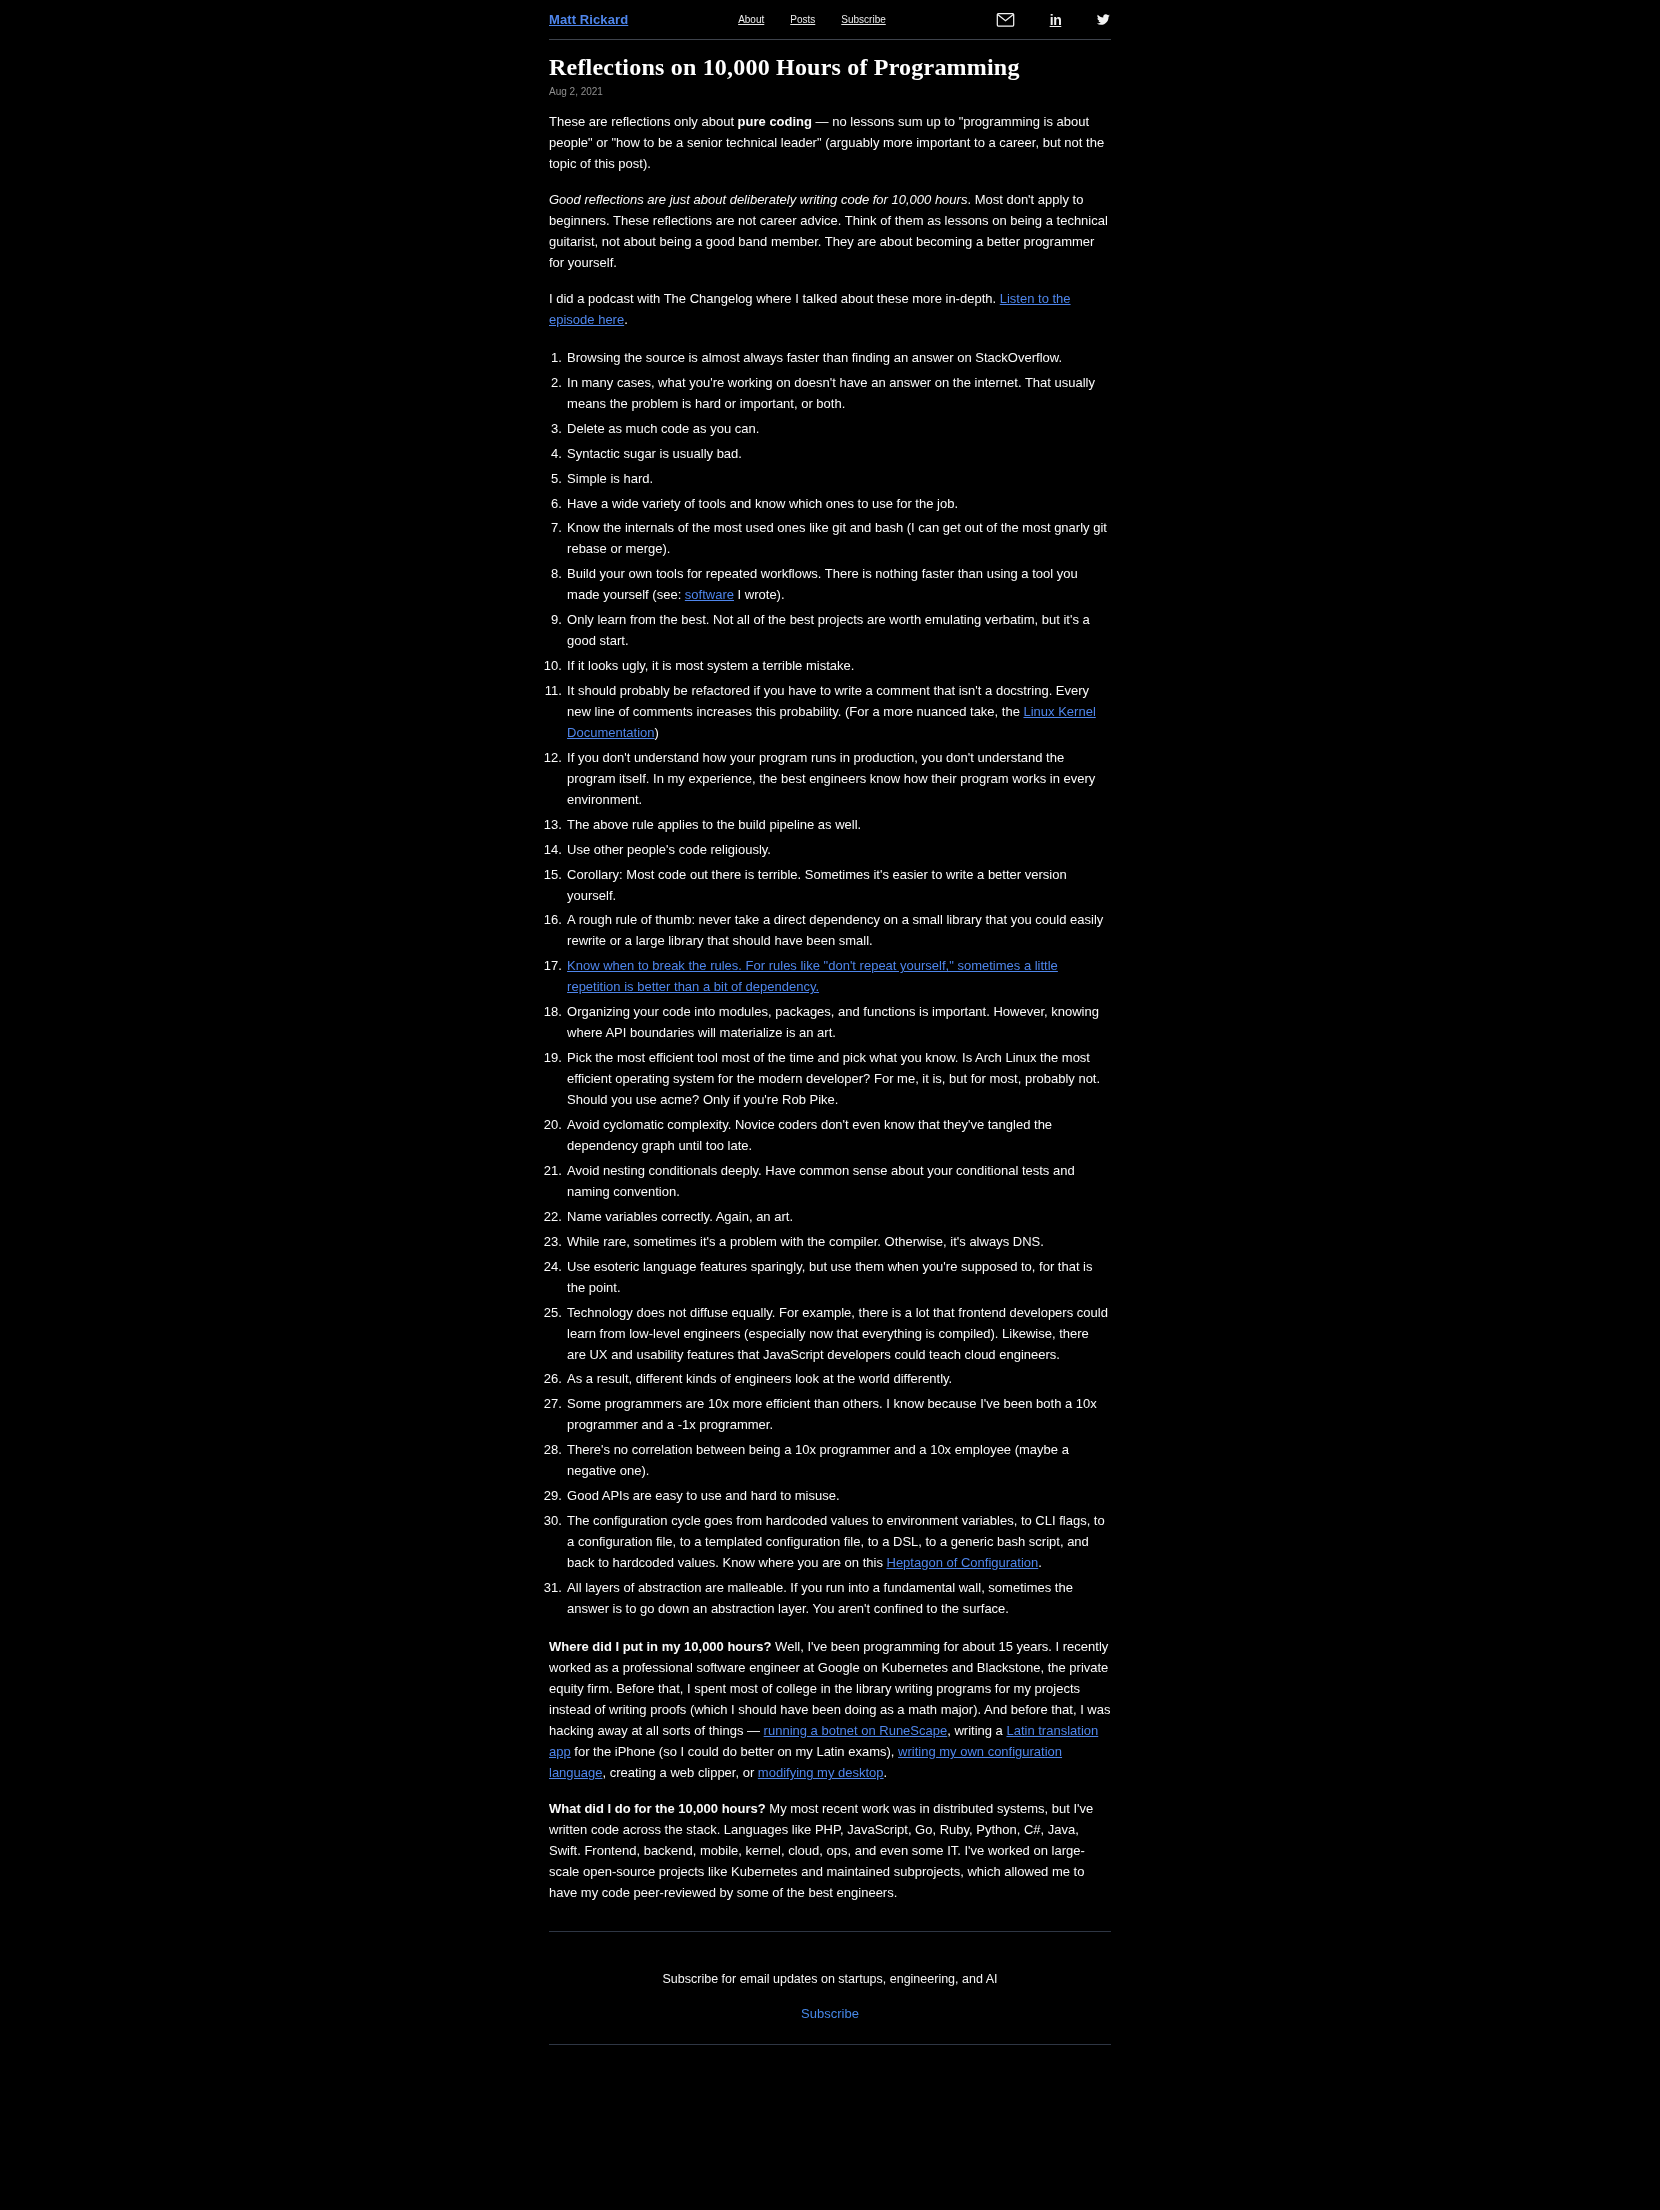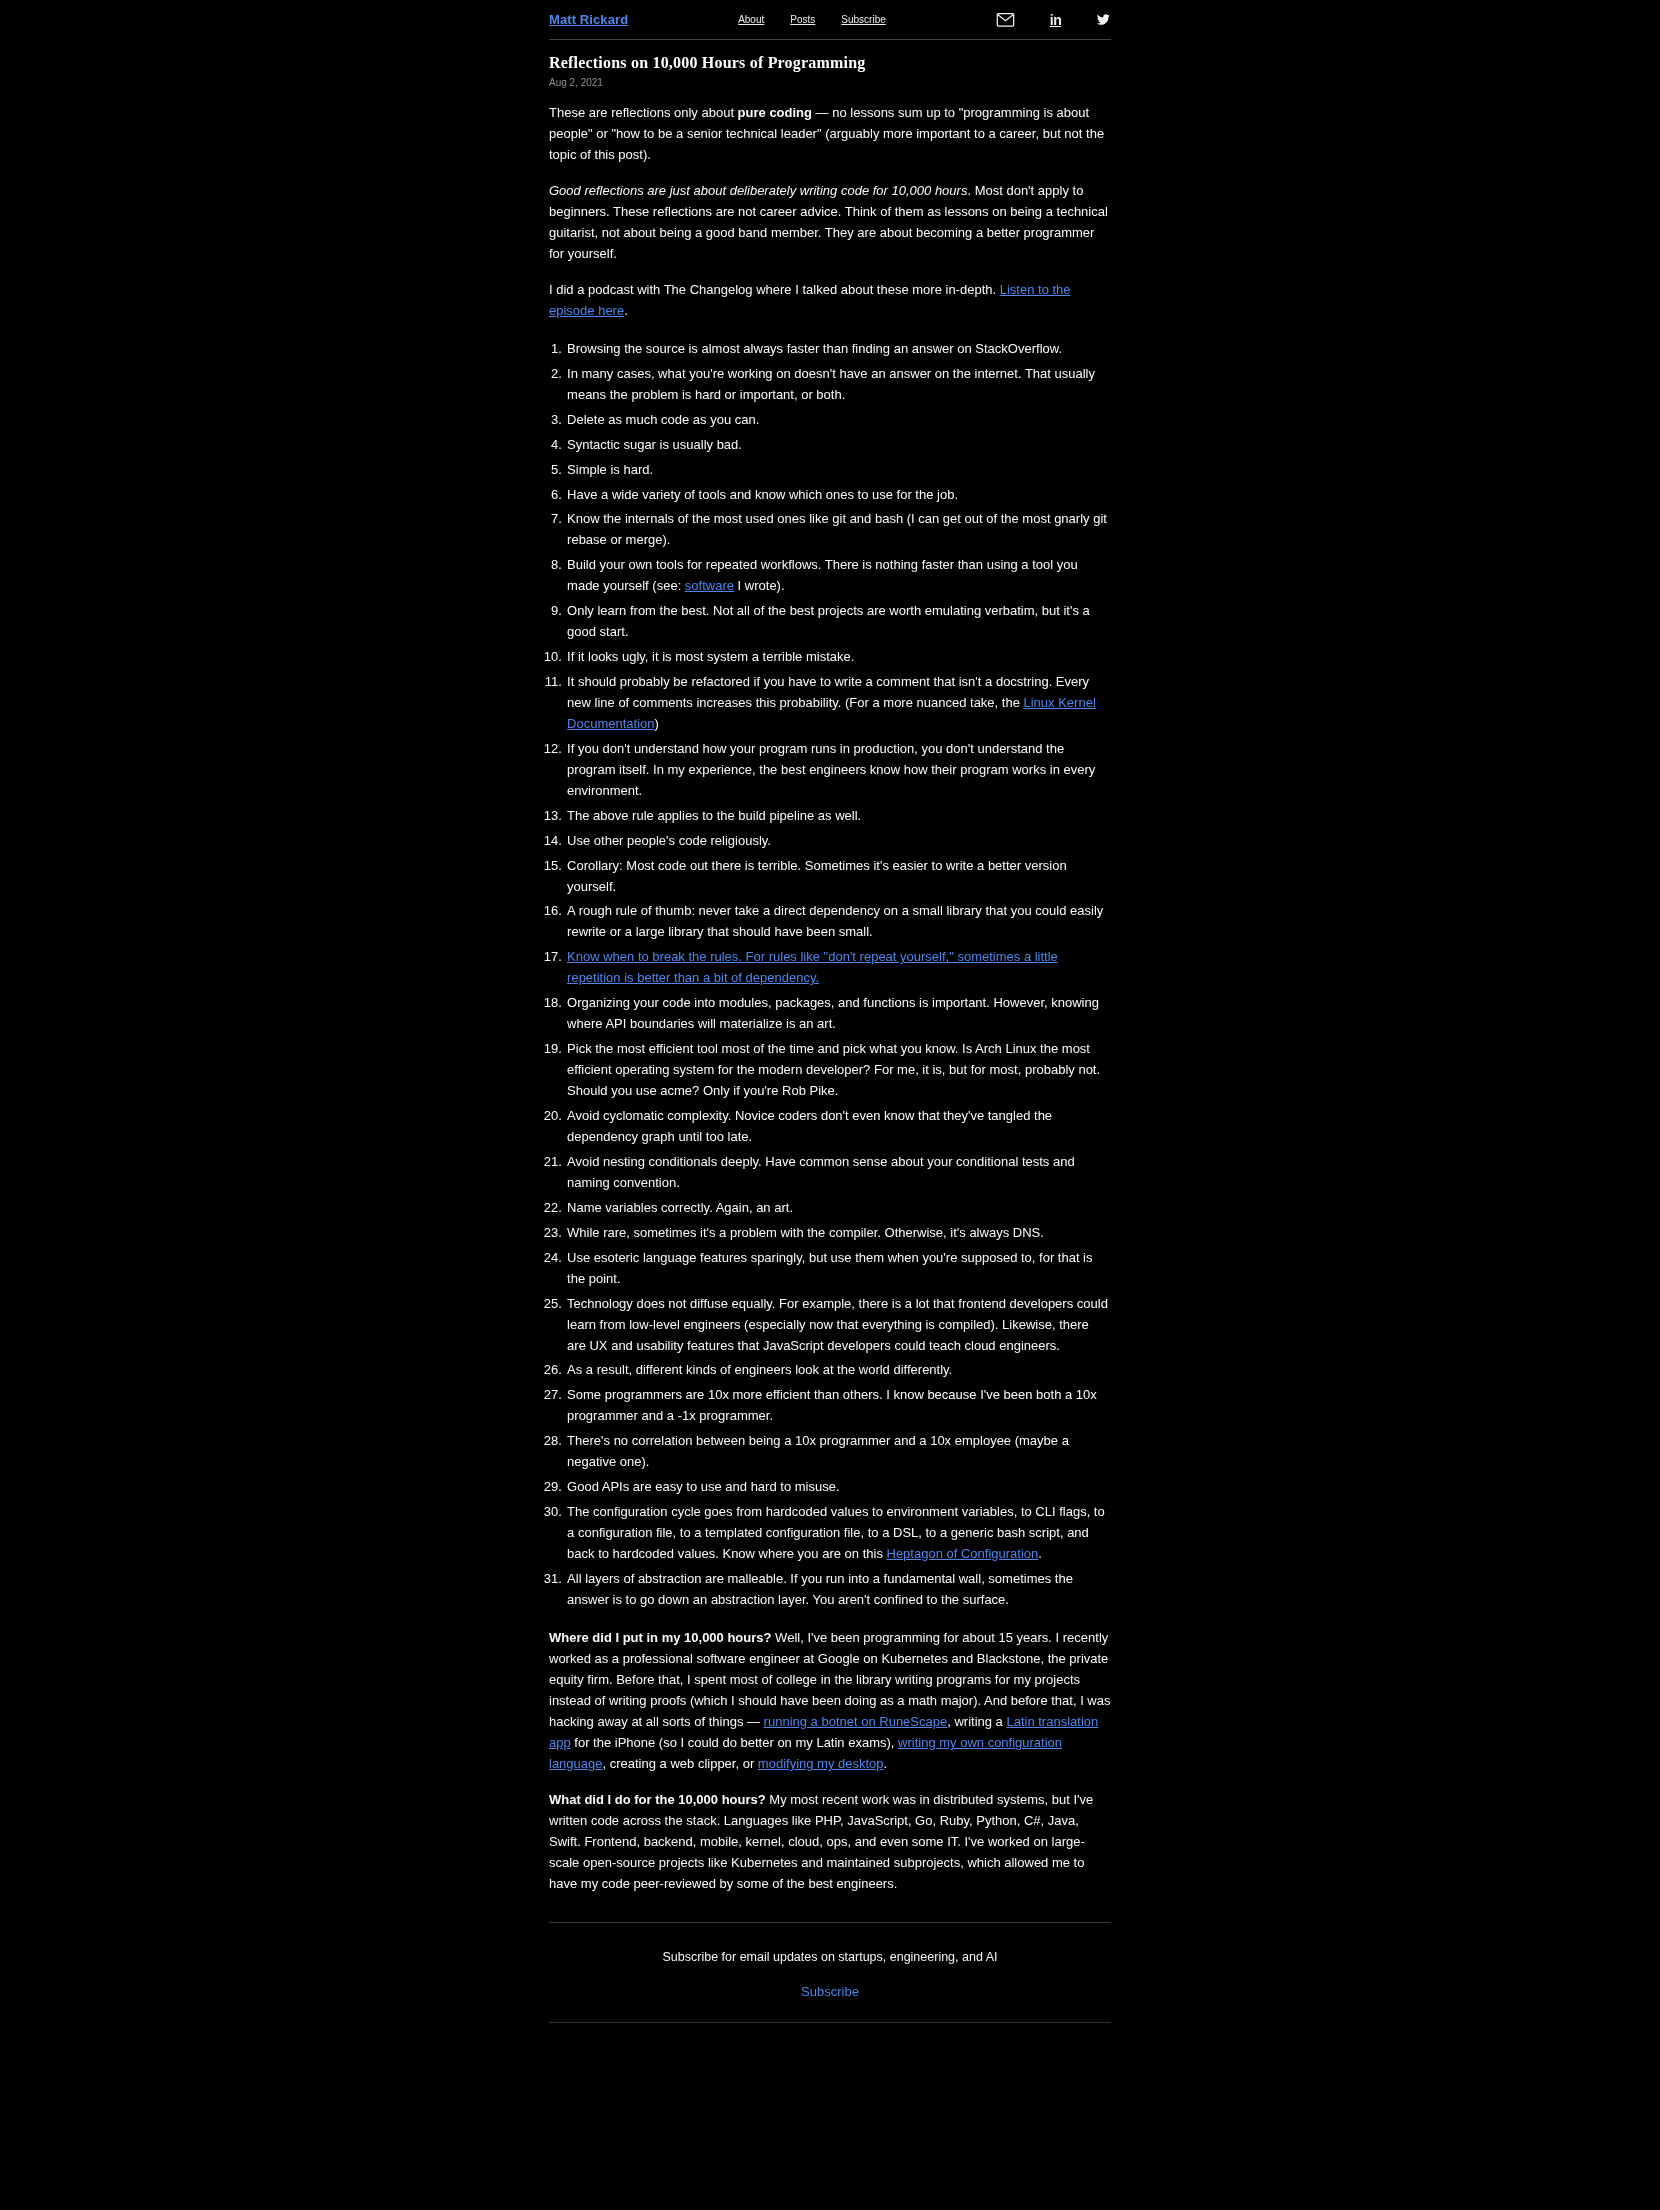--- a/index.html
+++ b/index.html
@@ -31,21 +31,21 @@
   .linkedin-glyph {
     font-weight: 800; font-size: 14px; letter-spacing: -0.4px;
     color: #f3f3f3; line-height: 1;
   }
   hr { border: none; margin: 0; }
   .header-rule { border-top: 0.9px solid #3e434c; }
 
   
   .article-title {
     font-family: "Liberation Serif", "DejaVu Serif", serif;
-    font-size: 16px; font-weight: 600; color: #ffffff;
+    font-size: 24px; font-weight: 600; color: #ffffff;
     margin: 14.7px 0 4.3px; letter-spacing: 0.2px;
   }
   .article-date { color: #8f8f8f; font-size: 10px; font-weight: 500; }
 
   
   .article-body { font-size: 13px; line-height: 21px; }
   blockquote {
     margin: 21px 0 17.3px; padding: 0.9px 8.6px 0.9px 14px;
     border-left: 2.6px solid #2f3a49;
     font-style: italic; font-weight: 600;
@@ -54,21 +54,21 @@
   a.body-link { color: #4f86ec; text-decoration: underline; }
   .article-body strong { font-weight: 700; }
   ol.reflections { margin: 17.3px 0; padding-left: 16.4px; }
   ol.reflections li { margin: 3.9px 0; padding-left: 1.7px; }
   ol.reflections li::marker { color: #fbfbfb; }
 
   
   .footer-rule { border-top: 0.9px solid #2e3644; }
   .rule-top { margin-top: 28.5px; }
   .site-footer { text-align: center; }
-  .footer-text { font-size: 12.5px; color: #f5f5f5; margin-top: 27px; }
+  .footer-text { font-size: 12.5px; color: #f5f5f5; margin-top: 40px; }
   .footer-link {
     display: inline-block; margin-top: 20px; color: #4688e8;
     font-size: 13px; text-decoration: none;
   }
   .rule-bottom { margin-top: 22.5px; }
 </style>
 </head>
 <body>
 
 <div class="page">

